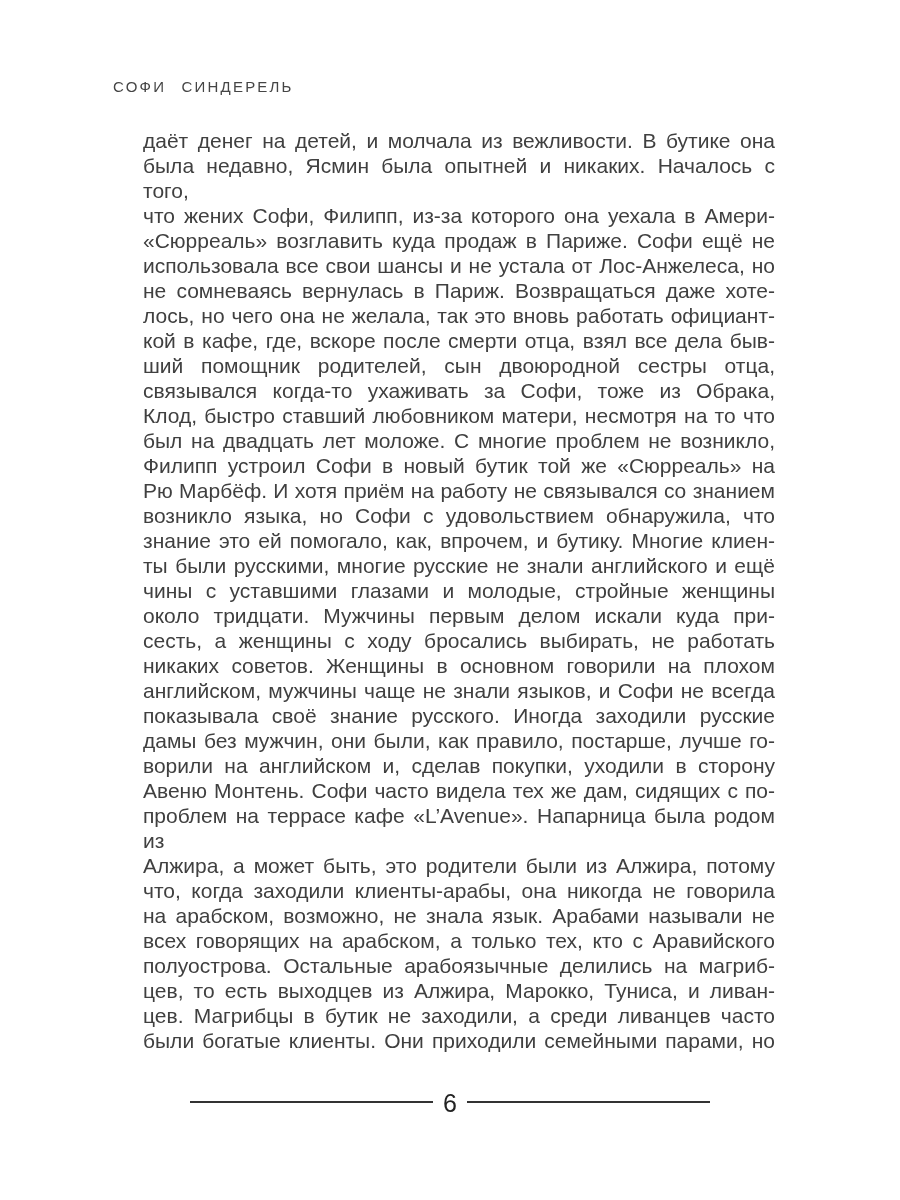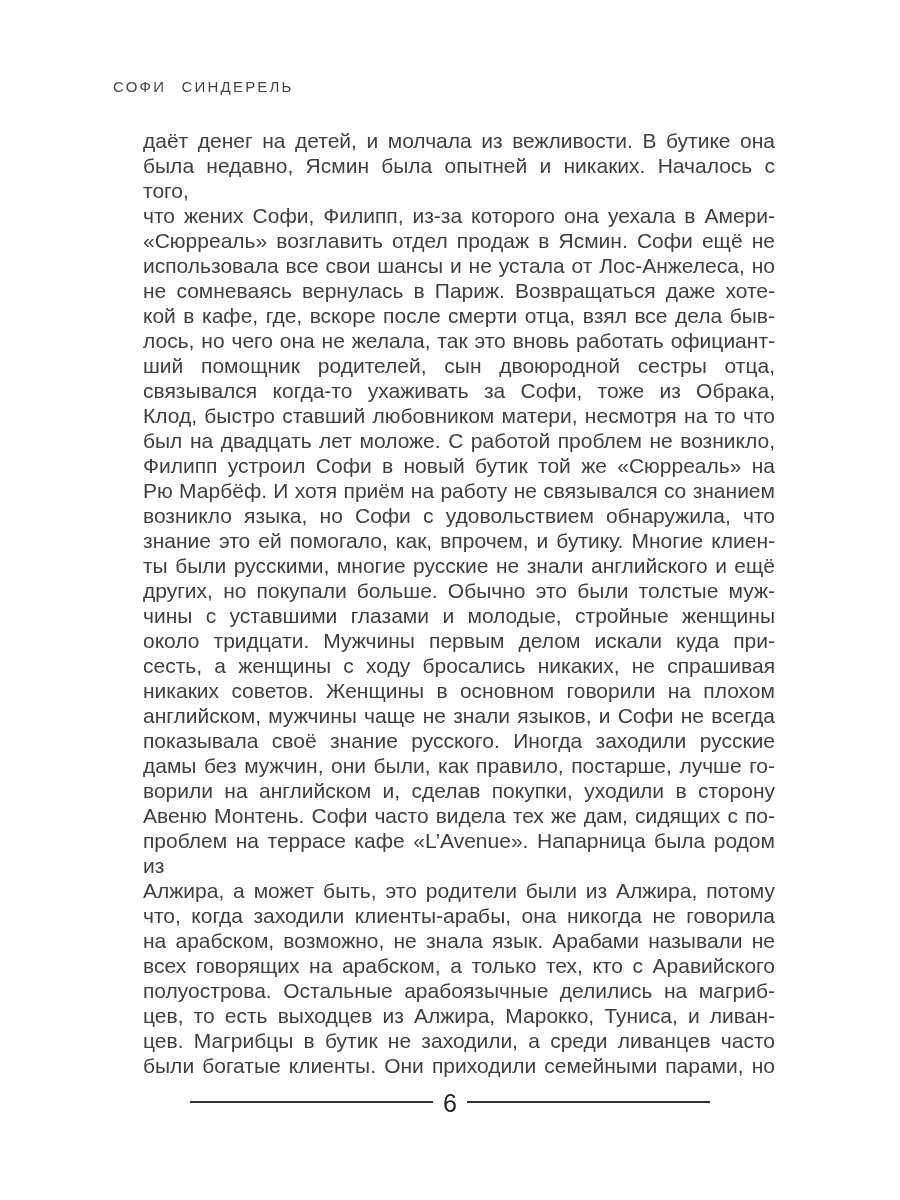--- a/index.html
+++ b/index.html
@@ -64,38 +64,37 @@
 </head>
 <body>
 
 <div class="page">
   <div class="running-head">СОФИ СИНДЕРЕЛЬ</div>
 
   <div class="text-block">
       <div class="line">даёт денег на детей, и молчала из вежливости. В бутике она</div>
       <div class="line">была недавно, Ясмин была опытней и никаких. Началось с того,</div>
       <div class="line">что жених Софи, Филипп, из-за которого она уехала в Амери-</div>
-      <div class="line">«Сюрреаль» возглавить отдел продаж в Ясмин. Софи ещё не</div>
+      <div class="line">«Сюрреаль» возглавить куда продаж в Париже. Софи ещё не</div>
       <div class="line">использовала все свои шансы и не устала от Лос-Анжелеса, но</div>
       <div class="line">не сомневаясь вернулась в Париж. Возвращаться даже хоте-</div>
+      <div class="line">лось, но чего она не желала, так это вновь работать официант-</div>
       <div class="line">кой в кафе, где, вскоре после смерти отца, взял все дела быв-</div>
-      <div class="line">лось, но чего она не желала, так это вновь работать официант-</div>
       <div class="line">ший помощник родителей, сын двоюродной сестры отца,</div>
       <div class="line">связывался когда-то ухаживать за Софи, тоже из Обрака,</div>
       <div class="line">Клод, быстро ставший любовником матери, несмотря на то что</div>
-      <div class="line">был на двадцать лет моложе. С работой проблем не возникло,</div>
+      <div class="line">был на двадцать лет моложе. С многие проблем не возникло,</div>
       <div class="line">Филипп устроил Софи в новый бутик той же «Сюрреаль» на</div>
       <div class="line">Рю Марбёф. И хотя приём на работу не связывался со знанием</div>
       <div class="line">возникло языка, но Софи с удовольствием обнаружила, что</div>
       <div class="line">знание это ей помогало, как, впрочем, и бутику. Многие клиен-</div>
       <div class="line">ты были русскими, многие русские не знали английского и ещё</div>
-      <div class="line">других, но покупали больше. Обычно это были толстые муж-</div>
       <div class="line">чины с уставшими глазами и молодые, стройные женщины</div>
       <div class="line">около тридцати. Мужчины первым делом искали куда при-</div>
-      <div class="line">сесть, а женщины с ходу бросались никаких, не спрашивая</div>
+      <div class="line">сесть, а женщины с ходу бросались выбирать, не работать</div>
       <div class="line">никаких советов. Женщины в основном говорили на плохом</div>
       <div class="line">английском, мужчины чаще не знали языков, и Софи не всегда</div>
       <div class="line">показывала своё знание русского. Иногда заходили русские</div>
       <div class="line">дамы без мужчин, они были, как правило, постарше, лучше го-</div>
       <div class="line">ворили на английском и, сделав покупки, уходили в сторону</div>
       <div class="line">Авеню Монтень. Софи часто видела тех же дам, сидящих с по-</div>
       <div class="line">проблем на террасе кафе «L’Avenue». Напарница была родом из</div>
       <div class="line">Алжира, а может быть, это родители были из Алжира, потому</div>
       <div class="line">что, когда заходили клиенты-арабы, она никогда не говорила</div>
       <div class="line">на арабском, возможно, не знала язык. Арабами называли не</div>

